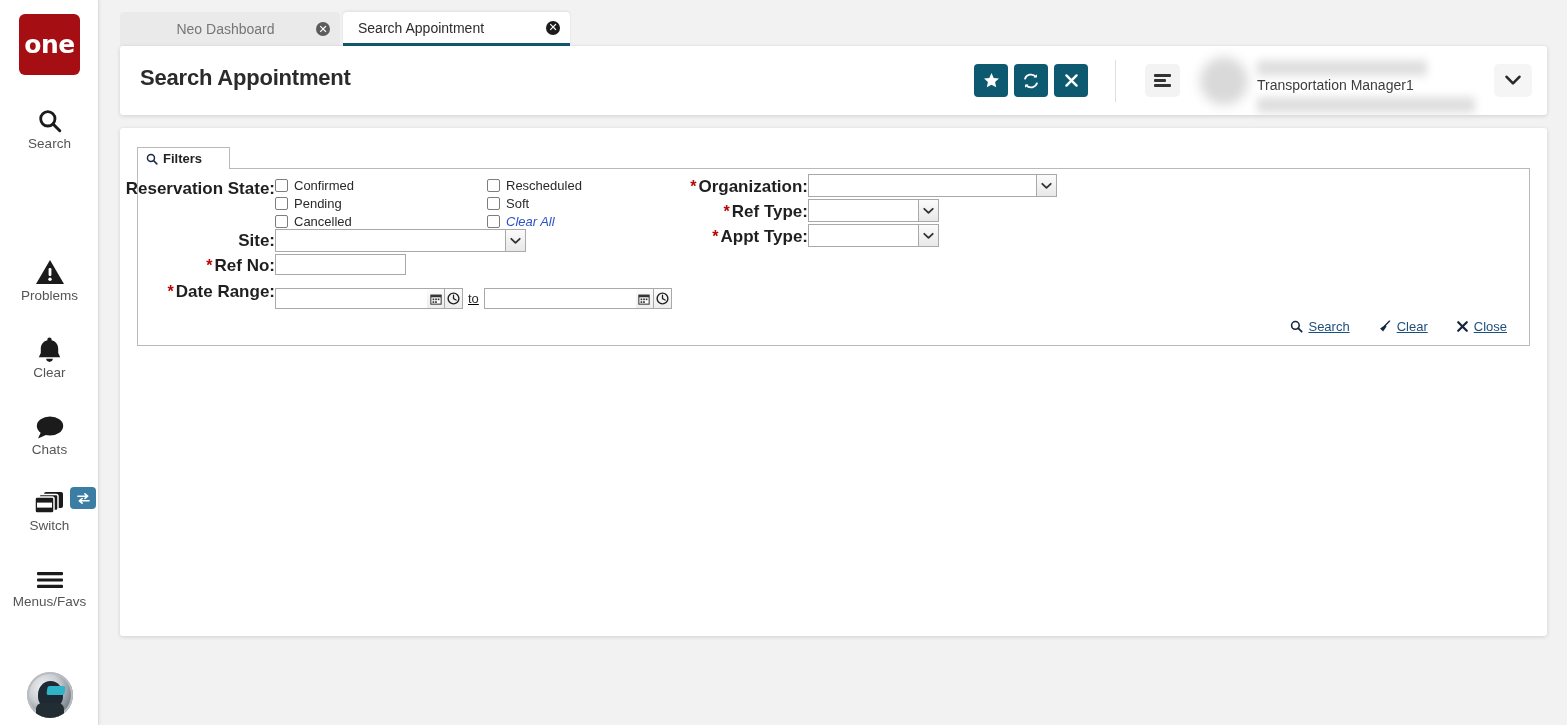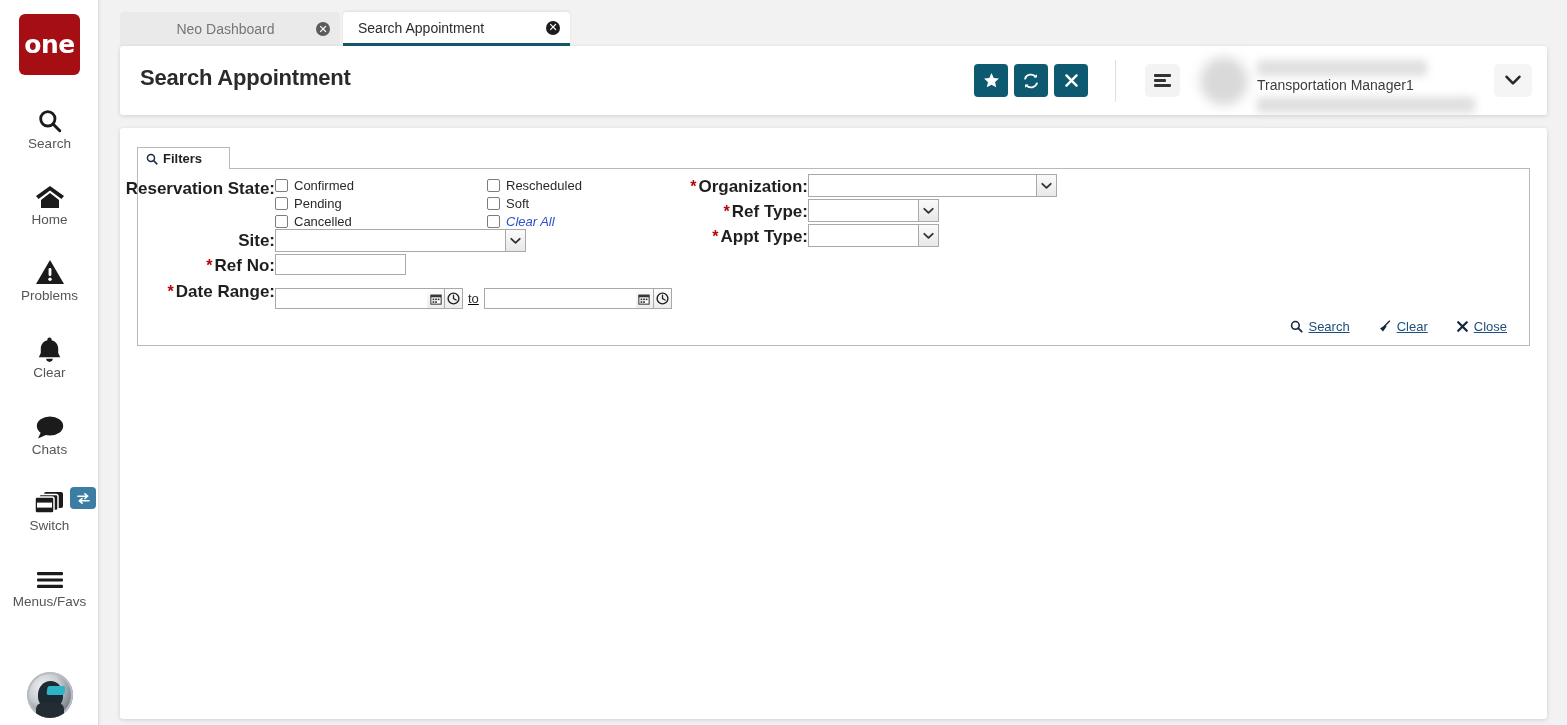--- a/index.html
+++ b/index.html
@@ -155,21 +155,21 @@
   }
   #user-caret {
     position: absolute; left: 1374px; top: 18px;
     width: 38px; height: 33px; background: #f5f5f5; border-radius: 5px;
     display: flex; align-items: center; justify-content: center; cursor: pointer;
   }
 
   
   #bodycard {
     position: absolute; left: 120px; top: 128px;
-    width: 1427px; height: 591px;
+    width: 1427px; height: 508px;
     background: #fff; border-radius: 3px;
     box-shadow: 0 1px 4px rgba(0,0,0,0.14);
     padding-left: 12px;
   }
 
   
   #filters-tab {
     position: absolute; left: 17px; top: 19px;
     width: 93px; height: 22px;
     background: #fff;
@@ -254,29 +254,20 @@
     <div class="rail-item" style="top:104px">
       <div class="rail-ico">
         <svg width="26" height="26" viewBox="0 0 24 24">
             <circle cx="10" cy="10" r="6.6" fill="none" stroke="#1b1b1b" stroke-width="2.6"></circle>
             <line x1="14.8" y1="14.8" x2="21" y2="21" stroke="#1b1b1b" stroke-width="2.8" stroke-linecap="round"></line>
           </svg>
       </div>
       <div class="rail-label">Search</div>
     </div>
 
-    <div class="rail-item" style="top:180px">
-      <div class="rail-ico">
-        <svg width="30" height="26" viewBox="0 0 30 26">
-            <path d="M15 2 L29 12 L26.5 15 L15 6.5 L3.5 15 L1 12 Z" fill="#1b1b1b"></path>
-            <path d="M15 9 L24 16 L24 24 L6 24 L6 16 Z" fill="#1b1b1b"></path>
-          </svg>
-      </div>
-      <div class="rail-label">Home</div>
-    </div>
 
     <div class="rail-item" style="top:256px">
       <div class="rail-ico">
         <svg width="30" height="27" viewBox="0 0 30 27">
             <path d="M15 1 L29 25 L1 25 Z" fill="#1b1b1b"></path>
             <rect x="13.6" y="9" width="2.8" height="8" fill="#fff" rx="1.2"></rect>
             <circle cx="15" cy="20.3" r="1.7" fill="#fff"></circle>
           </svg>
       </div>
       <div class="rail-label">Problems</div>

